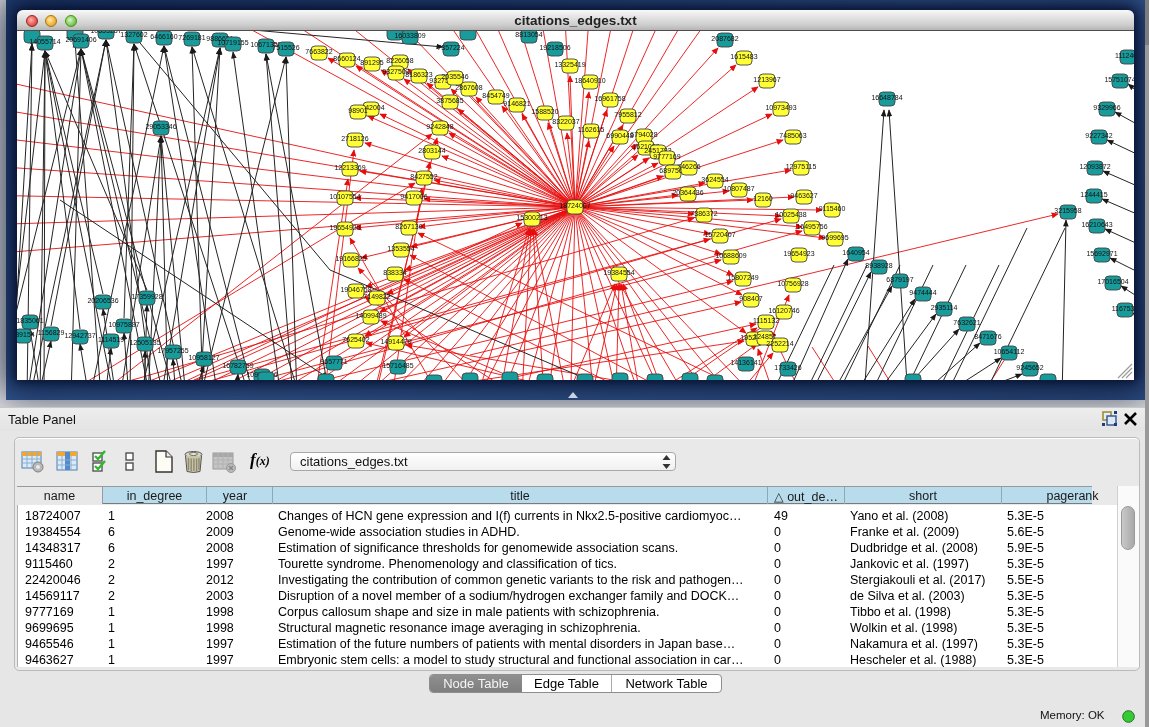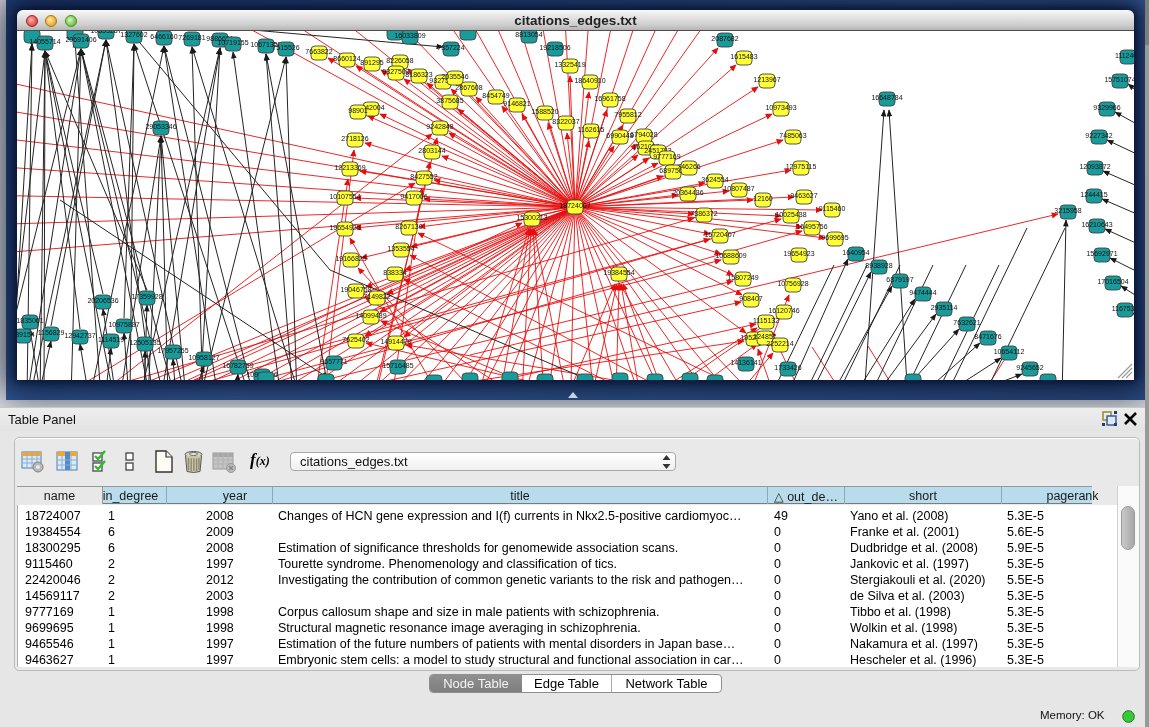--- a/index.html
+++ b/index.html
@@ -641,47 +641,48 @@
     <path d="M17,16 L21,20 M21,16 L17,20" stroke="#888" stroke-width="1.4"></path>
 </svg>
 <div style="position:absolute;left:250px;top:450px;font-size:17px;font-style:italic;font-weight:700;font-family:'Liberation Serif',serif">f<span style="font-size:12px">(x)</span></div>
 <div id="dropdown">citations_edges.txt</div>
 <svg style="position:absolute;left:662px;top:455px" width="9" height="14" viewBox="0 0 9 14">
  <path d="M4.5,0 L8.5,5 L0.5,5 z" fill="#333"></path>
     <path d="M4.5,14 L8.5,9 L0.5,9 z" fill="#333"></path>
 </svg>
 <div id="thead">
  <div style="left:0;width:86px;background:#e8e8e8;border-right:1px solid #9a9a9a"><span style="position:relative;top:1px">name</span></div>
- <div style="left:78px;width:72px"><span style="position:relative;top:1px">in_degree</span></div>
+ <div style="left:86px;width:104px"><span style="position:relative;top:1px">in_degree</span></div>
  <div style="left:181px;width:75px"><span style="position:relative;top:1px">year</span></div>
  <div style="left:256px;width:495px"><span style="position:relative;top:1px">title</span></div>
  <div style="left:751px;width:77px"><span style="position:relative;top:1px">△ out_de…</span></div>
  <div style="left:828px;width:157px"><span style="position:relative;top:1px">short</span></div>
  <div style="left:1011px;width:90px"><span style="position:relative;top:1px">pagerank</span></div>
 </div>
 <div id="tbody"></div>
 <div class="row" style="top:508px">
 <span style="left:25px">18724007</span>
     <span style="left:108px">1</span>
     <span style="left:206px">2008</span>
 <span style="left:278px">Changes of HCN gene expression and I(f) currents in Nkx2.5-positive cardiomyoc…</span>
     <span style="left:774px">49</span>
 <span style="left:850px">Yano et al. (2008)</span>
     <span style="left:1007px">5.3E-5</span>
   </div>
 <div class="row" style="top:524px">
 <span style="left:25px">19384554</span>
     <span style="left:108px">6</span>
     <span style="left:206px">2009</span>
-    <span style="left:774px">0</span>
-<span style="left:850px">Franke et al. (2001)</span>
+<span style="left:278px">Genome-wide association studies in ADHD.</span>
+    <span style="left:774px">0</span>
+<span style="left:850px">Franke et al. (2009)</span>
     <span style="left:1007px">5.6E-5</span>
   </div>
 <div class="row" style="top:540px">
-<span style="left:25px">18300295</span>
+<span style="left:25px">14348317</span>
     <span style="left:108px">6</span>
     <span style="left:206px">2008</span>
 <span style="left:278px">Estimation of significance thresholds for genomewide association scans.</span>
     <span style="left:774px">0</span>
 <span style="left:850px">Dudbridge et al. (2008)</span>
     <span style="left:1007px">5.9E-5</span>
   </div>
 <div class="row" style="top:556px">
 <span style="left:25px">9115460</span>
     <span style="left:108px">2</span>
@@ -690,27 +691,28 @@
     <span style="left:774px">0</span>
 <span style="left:850px">Jankovic et al. (1997)</span>
     <span style="left:1007px">5.3E-5</span>
   </div>
 <div class="row" style="top:572px">
 <span style="left:25px">22420046</span>
     <span style="left:108px">2</span>
     <span style="left:206px">2012</span>
 <span style="left:278px">Investigating the contribution of common genetic variants to the risk and pathogen…</span>
     <span style="left:774px">0</span>
-<span style="left:850px">Stergiakouli et al. (2020)</span>
+<span style="left:850px">Stergiakouli et al. (2017)</span>
     <span style="left:1007px">5.5E-5</span>
   </div>
 <div class="row" style="top:588px">
 <span style="left:25px">14569117</span>
     <span style="left:108px">2</span>
     <span style="left:206px">2003</span>
+<span style="left:278px">Disruption of a novel member of a sodium/hydrogen exchanger family and DOCK…</span>
     <span style="left:774px">0</span>
 <span style="left:850px">de Silva et al. (2003)</span>
     <span style="left:1007px">5.3E-5</span>
   </div>
 <div class="row" style="top:604px">
 <span style="left:25px">9777169</span>
     <span style="left:108px">1</span>
     <span style="left:206px">1998</span>
 <span style="left:278px">Corpus callosum shape and size in male patients with schizophrenia.</span>
     <span style="left:774px">0</span>
@@ -734,21 +736,21 @@
     <span style="left:774px">0</span>
 <span style="left:850px">Nakamura et al. (1997)</span>
     <span style="left:1007px">5.3E-5</span>
   </div>
 <div class="row" style="top:652px">
 <span style="left:25px">9463627</span>
     <span style="left:108px">1</span>
     <span style="left:206px">1997</span>
 <span style="left:278px">Embryonic stem cells: a model to study structural and functional association in car…</span>
     <span style="left:774px">0</span>
-<span style="left:850px">Hescheler et al. (1996)</span>
+<span style="left:850px">Hescheler et al. (1988)</span>
     <span style="left:1007px">5.3E-5</span>
   </div>
 <div id="scrollbar"></div>
 <div id="thumb"></div>
 <div id="tabs">
  <div style="position:absolute;left:0;top:0;width:92px;height:17px;background:linear-gradient(#909090,#7e7e7e);border-radius:3px 0 0 3px;color:#f5f5f5;text-align:center;padding-top:1px">Node Table</div>
  <div style="position:absolute;left:92px;top:0;width:89px;height:17px;text-align:center;padding-top:1px;color:#000">Edge Table</div>
  <div style="position:absolute;left:181px;top:0;width:110px;height:17px;border-left:1px solid #aaa;text-align:center;padding-top:1px;color:#000">Network Table</div>
 </div>
 <div style="position:absolute;left:1040px;top:709px;font-size:11.5px;color:#111">Memory: OK</div>

